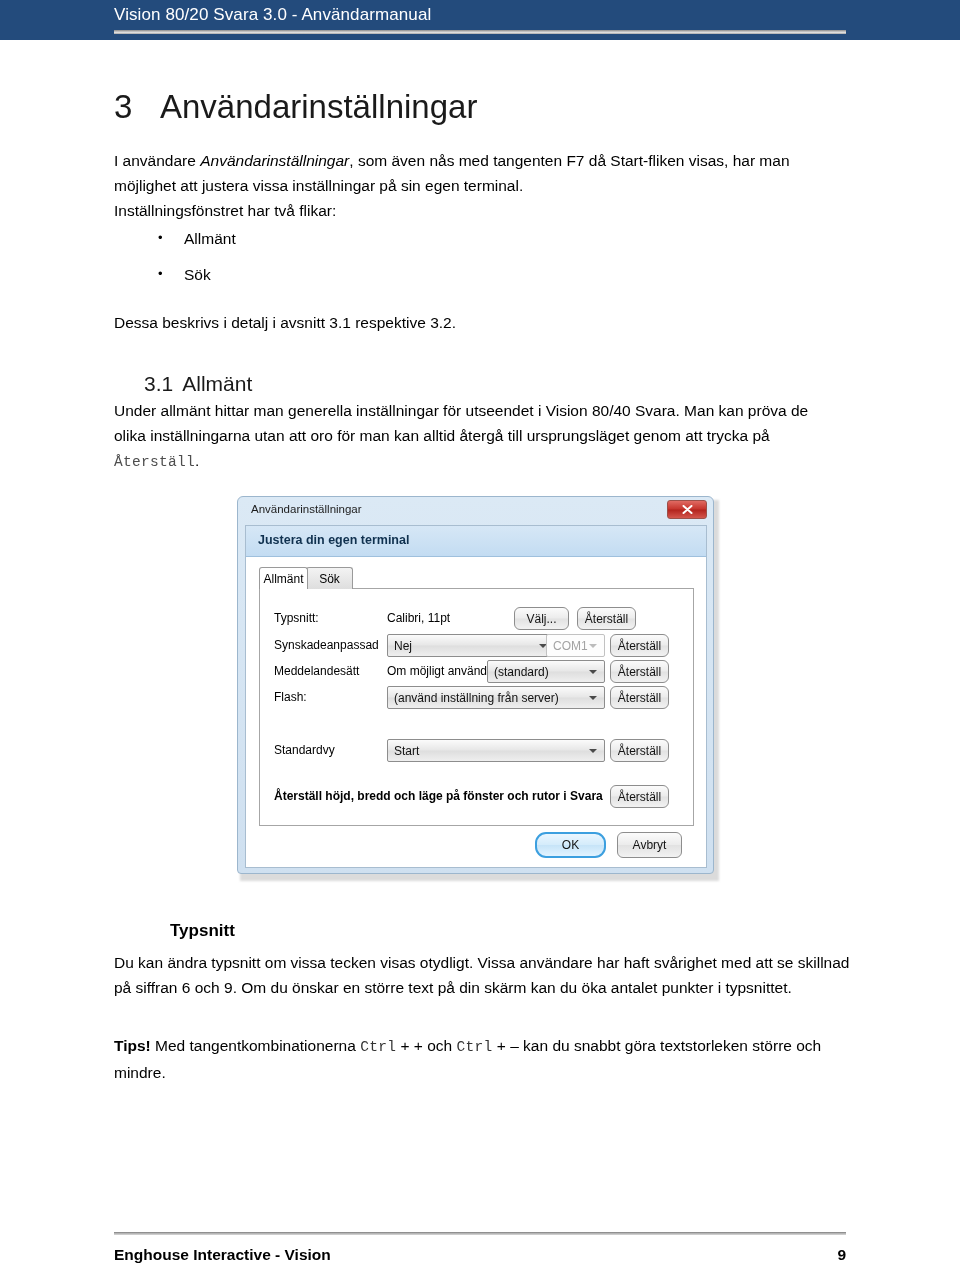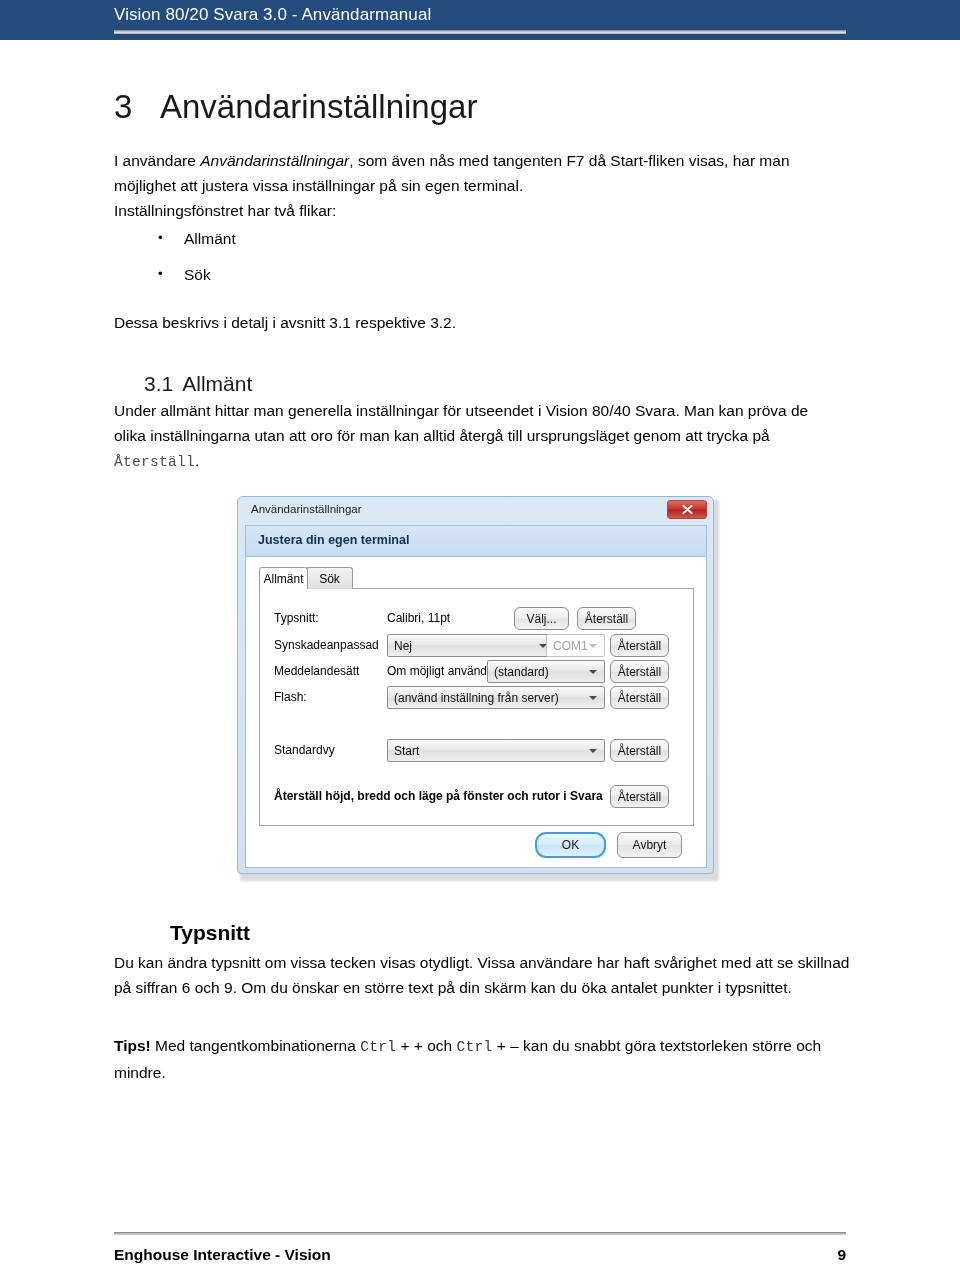--- a/index.html
+++ b/index.html
@@ -100,21 +100,21 @@
     font-weight: normal;
     color: #1a1a1a;
     white-space: nowrap;
   }
   h2.sub-title .num { margin-right: 9px; }
 
   h3.minor-title {
     margin: 0;
     position: absolute;
     left: 56px; top: 921px;
-    font-size: 21px;
+    font-size: 17px;
     font-weight: bold;
   }
 
   .mono {
     font-family: "Liberation Mono", monospace;
     font-size: 14.5px;
     color: #4d4d4d;
     letter-spacing: .3px;
   }
   .mono-dark {

